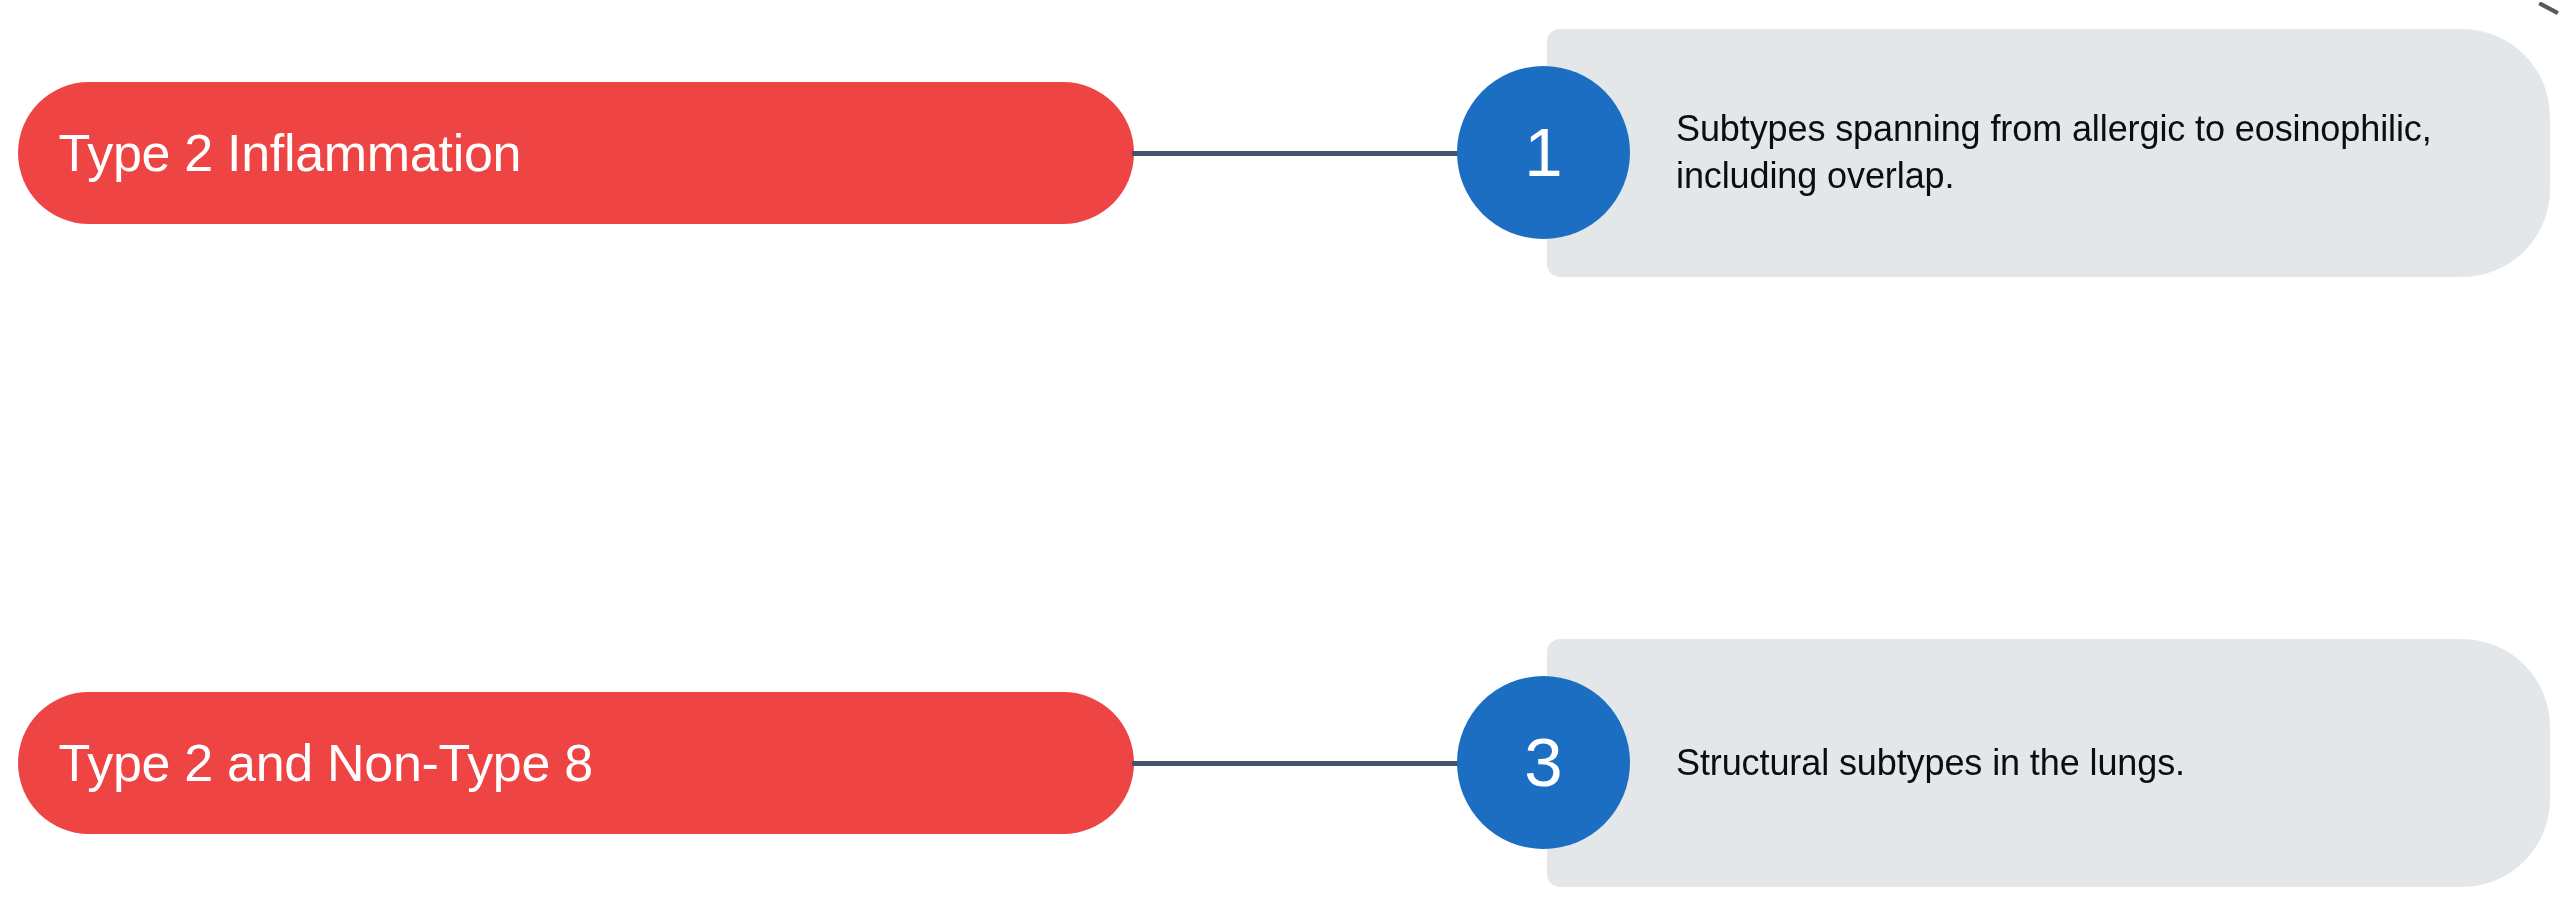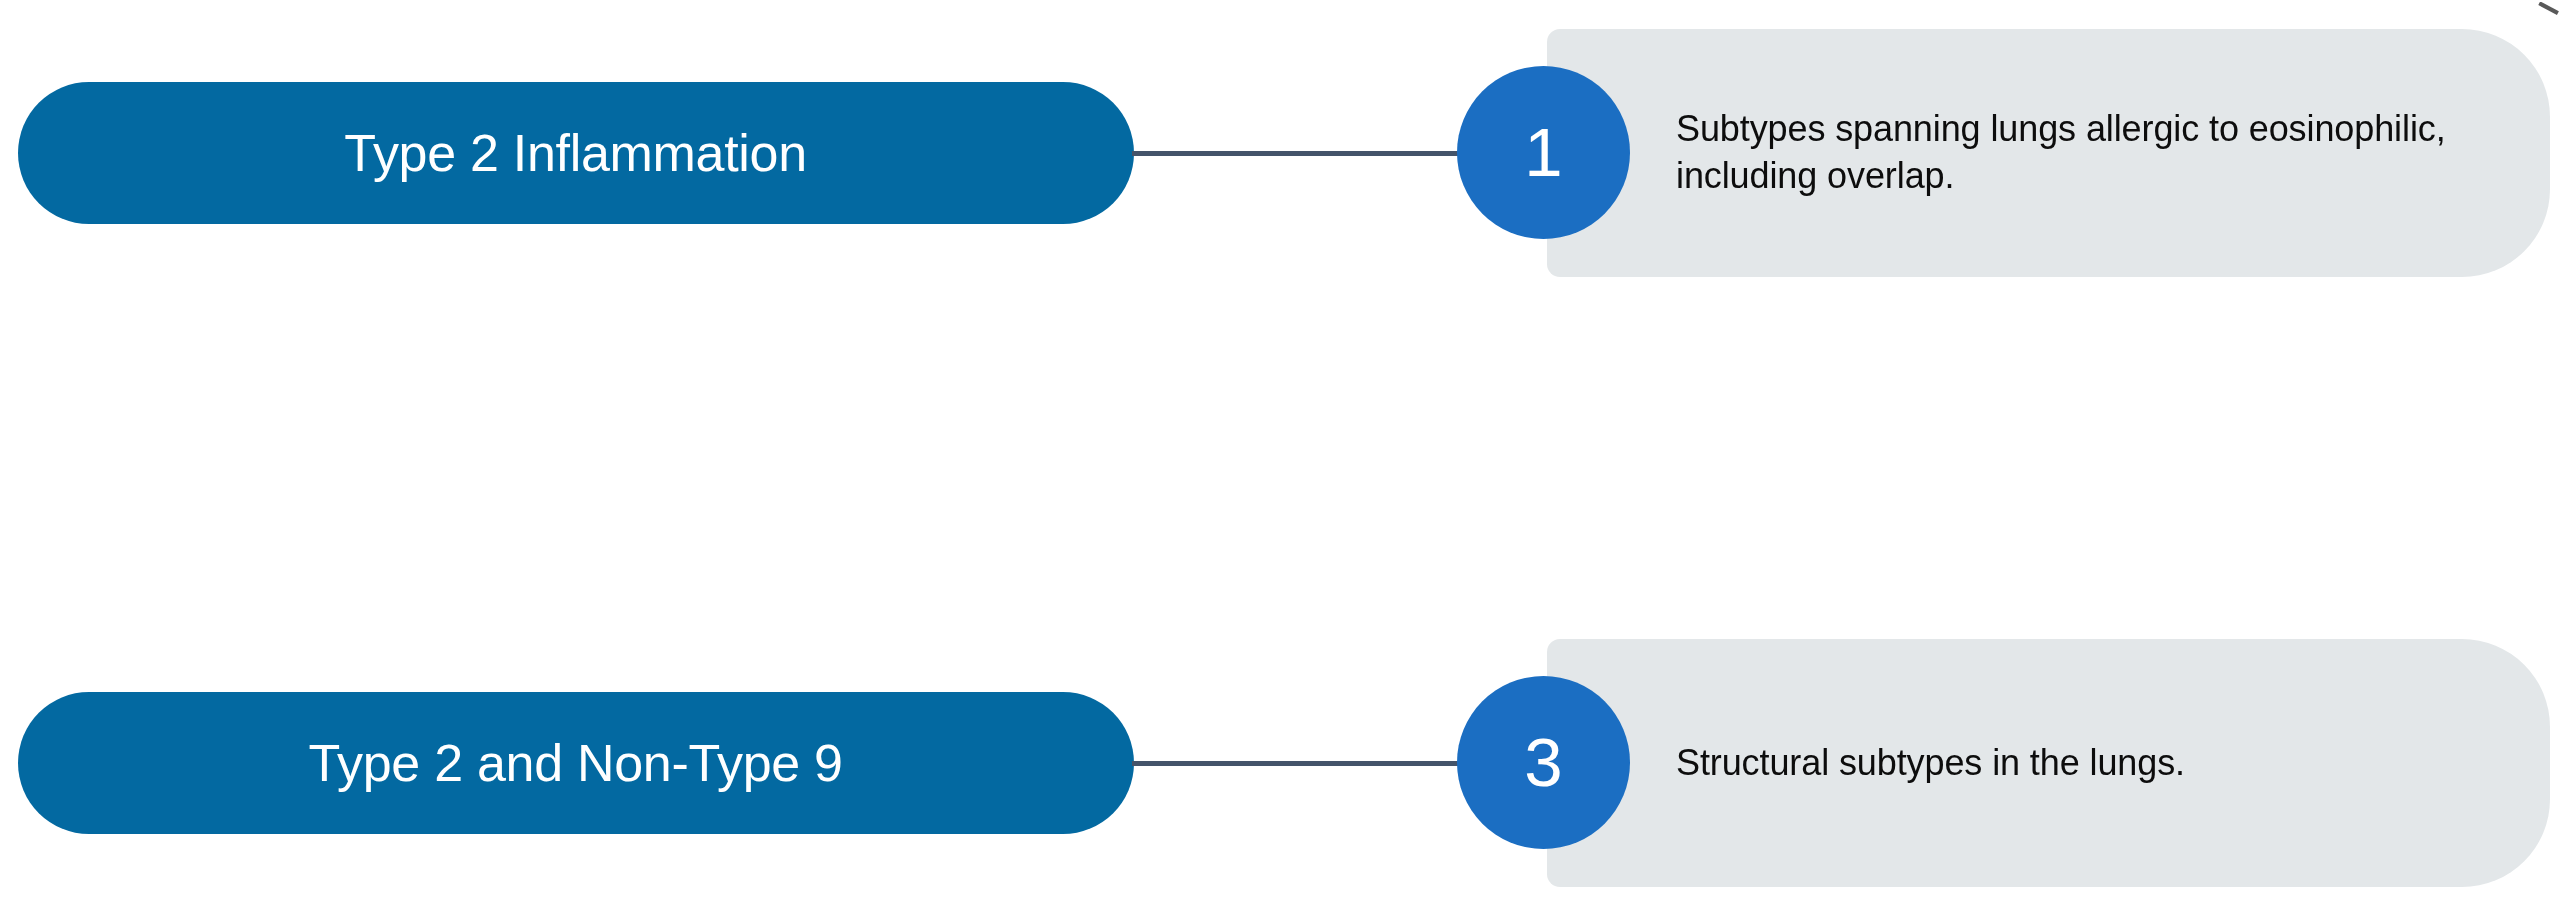--- a/index.html
+++ b/index.html
@@ -32,25 +32,25 @@
   .row--2 { top: 305px; }
   .row--3 { top: 610px; }
 
   
   .pill {
     position: absolute;
     left: 17.6px;
     top: 82px;
     width: 1116px;
     height: 142px;
-    background: #0369a1;
+    background: #ef4444;
     border-radius: 72px;
     display: flex;
     align-items: center;
-    justify-content: center;
+    justify-content: flex-start;
     box-sizing: border-box;
     padding: 0 41px;
   }
   .pill-label {
     color: #ffffff;
     font-size: 52px;
     line-height: 1.05;
     font-weight: 400;
     letter-spacing: -0.3px;
     white-space: nowrap;
@@ -125,31 +125,31 @@
 <body>
 
 <div id="diagram">
 
   <div class="row row--1">
     <div class="pill">
       <span class="pill-label">Type 2 Inflammation</span>
     </div>
     <div class="connector"></div>
     <div class="panel">
-      <div class="panel-text">Subtypes spanning lungs allergic to eosinophilic, including overlap.</div>
+      <div class="panel-text">Subtypes spanning from allergic to eosinophilic, including overlap.</div>
     </div>
     <div class="badge">
       <span class="badge-number">1</span>
     </div>
   </div>
 
 
   <div class="row row--3">
     <div class="pill">
-      <span class="pill-label">Type 2 and Non-Type 9</span>
+      <span class="pill-label">Type 2 and Non-Type 8</span>
     </div>
     <div class="connector"></div>
     <div class="panel">
       <div class="panel-text">Structural subtypes in the lungs.</div>
     </div>
     <div class="badge">
       <span class="badge-number">3</span>
     </div>
   </div>
 

